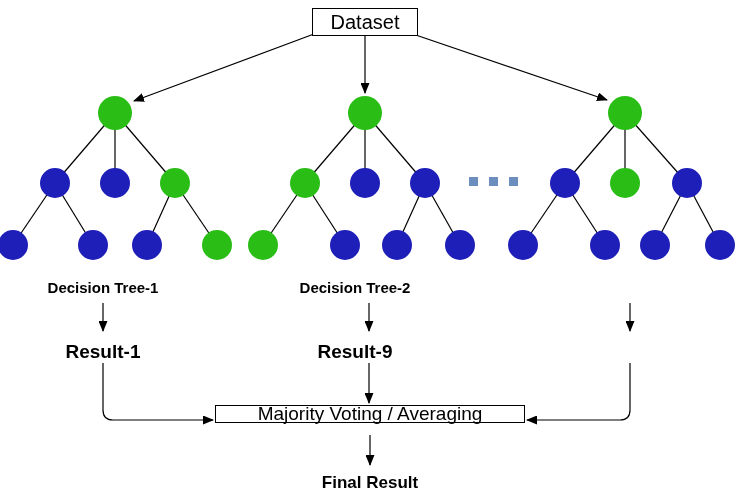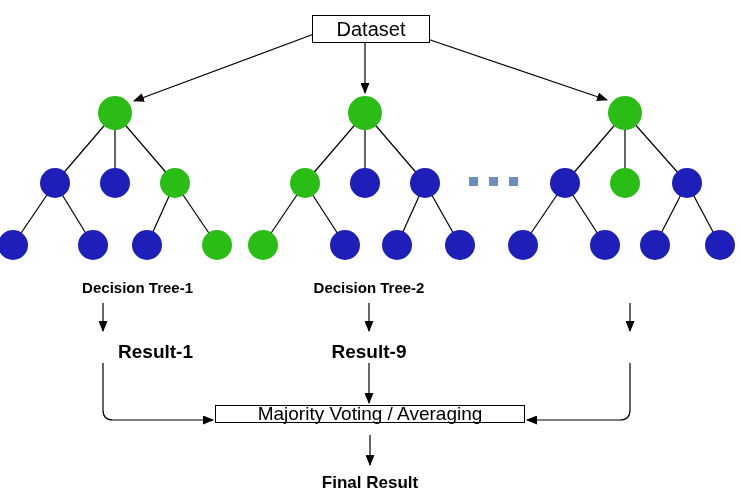--- a/index.html
+++ b/index.html
@@ -15,34 +15,34 @@
   .box {
     position: absolute;
     border: 1.5px solid #000000;
     background: #ffffff;
     display: flex;
     align-items: center;
     justify-content: center;
     color: #000000;
     box-sizing: border-box;
   }
-  .dataset-box  { left: 312px; top: 15px;  width: 118px; height: 28px; font-size: 20px; }
+  .dataset-box  { left: 312px; top: 8px;  width: 106px; height: 28px; font-size: 20px; }
   .aggregator-box { left: 215px; top: 405px; width: 310px; height: 18px; font-size: 19px; }
   .lbl {
     position: absolute;
     width: 180px;
     text-align: center;
     font-weight: bold;
     color: #000000;
   }
   .tree-lbl   { top: 279px; font-size: 15px; }
   .result-lbl { top: 341px; font-size: 19px; }
   .final-lbl  { top: 473px; left: 280px; font-size: 17px; }
-  .c1 { left: 13px; text-align: right; }
-  .c2 { left: 279px; }
+  .c1 { left: 13px; }
+  .c2 { left: 265px; }
   .c3 { left: 540px; }
 </style>
 </head>
 <body>
 
 <div class="canvas">
 
   <svg class="layer" id="diagram-svg" viewBox="0 0 741 497" xmlns="http://www.w3.org/2000/svg">
     <defs>
       <marker id="arrowhead" markerUnits="userSpaceOnUse" markerWidth="11" markerHeight="9" refX="10" refY="4.5" orient="auto">

